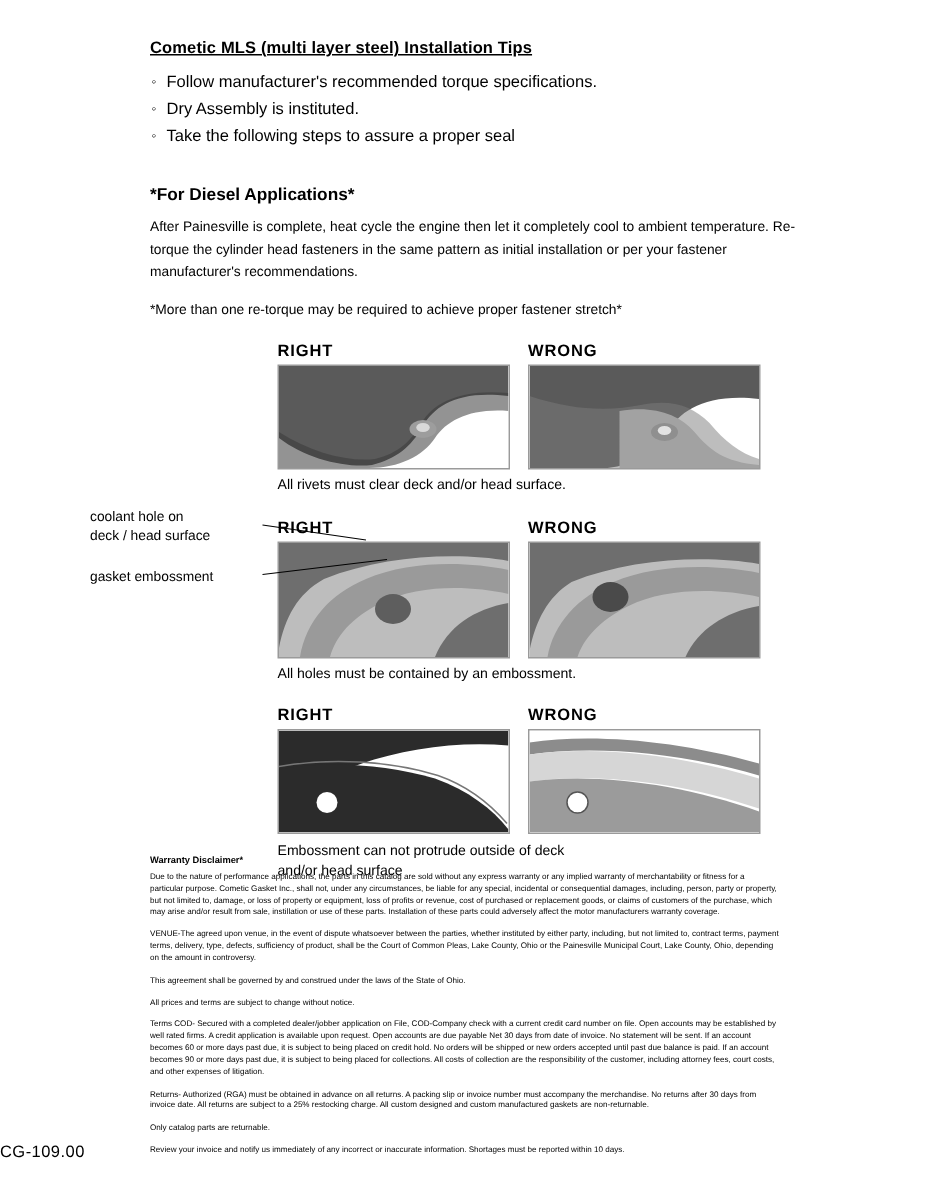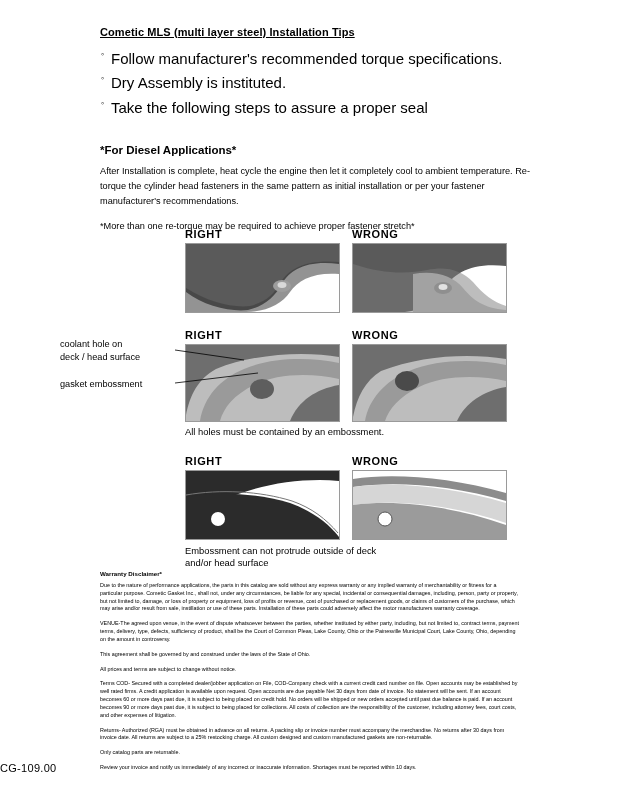--- a/index.html
+++ b/index.html
@@ -34,21 +34,21 @@
     margin: 0 0 9px 0;
     letter-spacing: 0.1px;
     text-decoration: underline;
   }
   ul.bullets {
     list-style: none;
     margin: 0;
     padding: 0;
   }
   ul.bullets > li {
-    font-size: 15px;
+    font-size: 11px;
     line-height: 1.62;
     position: relative;
     padding-left: 11px;
   }
   ul.bullets > li::before {
     content: "\25E6";
     position: absolute;
     left: 1px;
     top: 0;
     font-size: 9px;
@@ -183,21 +183,21 @@
   <div class="content">
     <h1 class="title">Cometic MLS (multi layer steel) Installation Tips</h1>
 
     <ul class="bullets">
       <li>Follow manufacturer's recommended torque specifications.</li>
       <li>Dry Assembly is instituted.</li>
       <li>Take the following steps to assure a proper seal</li>
     </ul>
 
     <h2 class="subhead">*For Diesel Applications*</h2>
-    <p class="body">After Installation is complete, heat cycle the engine then let it completely cool to ambient temperature. Re-torque the cylinder head fasteners in the same pattern as initial installation or per your fastener manufacturer's recommendations.</p>
+    <p class="body">After Painesville is complete, heat cycle the engine then let it completely cool to ambient temperature. Re-torque the cylinder head fasteners in the same pattern as initial installation or per your fastener manufacturer's recommendations.</p>
     <p class="body last">*More than one re-torque may be required to achieve proper fastener stretch*</p>
   </div>
 
   <div class="figures">
 
     <div class="fig-row">
       <div class="fig-labels">
         <div class="lab">RIGHT</div>
         <div class="gap"></div>
         <div class="lab">WRONG</div>
@@ -217,20 +217,21 @@
           <svg width="153" height="68" viewBox="0 0 153 68">
             <rect x="0" y="0" width="153" height="68" fill="#ffffff"></rect>
             <path d="M0,0 L153,0 L153,22 C118,18 100,30 92,44 C84,58 70,66 52,68 L0,68 Z" fill="#5a5a5a"></path>
             <path d="M60,30 C82,26 100,32 110,44 C120,56 130,64 153,66 L153,68 L60,68 Z" fill="#c9c9c9"></path>
             <path d="M0,20 C30,30 54,30 74,26 C94,22 108,26 120,38 C130,50 140,58 153,62 L153,68 L0,68 Z" fill="#7c7c7c" opacity="0.5"></path>
             <ellipse cx="90" cy="44" rx="9" ry="6" fill="#8f8f8f"></ellipse>
             <ellipse cx="90" cy="43" rx="4.5" ry="3" fill="#e2e2e2"></ellipse>
           </svg>
         </div>
       </div>
+      <div class="caption">All rivets must clear deck and/or head surface.</div>
     </div>
 
     <div class="fig-row" style="margin-top:16px;">
       <div class="fig-labels">
         <div class="lab">RIGHT</div>
         <div class="gap"></div>
         <div class="lab">WRONG</div>
       </div>
       <div class="fig-imgs">
         <div class="fig-box tall">

